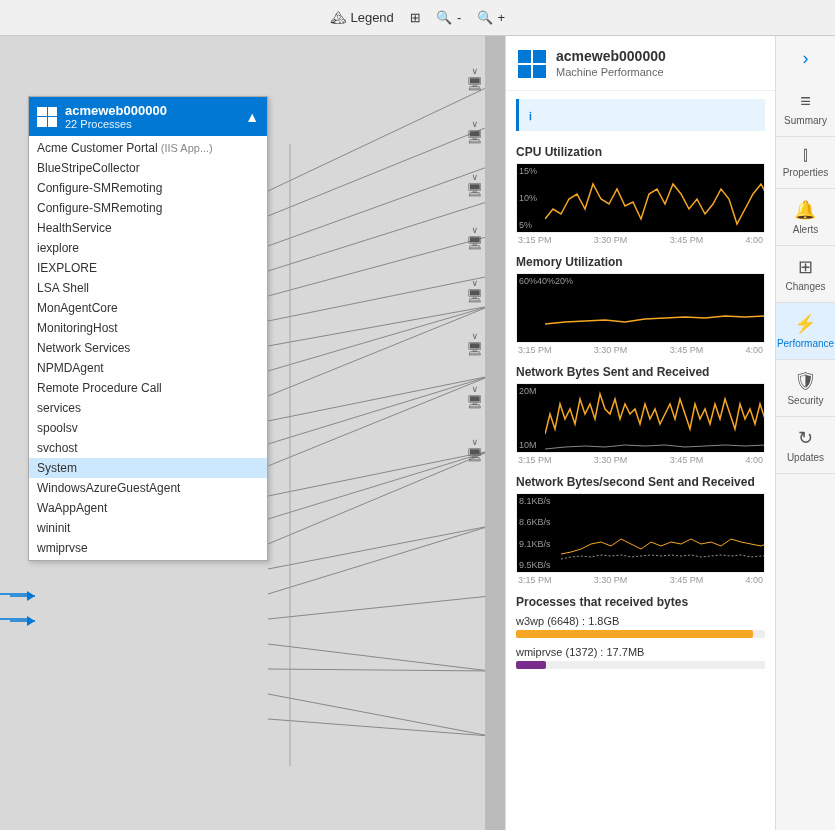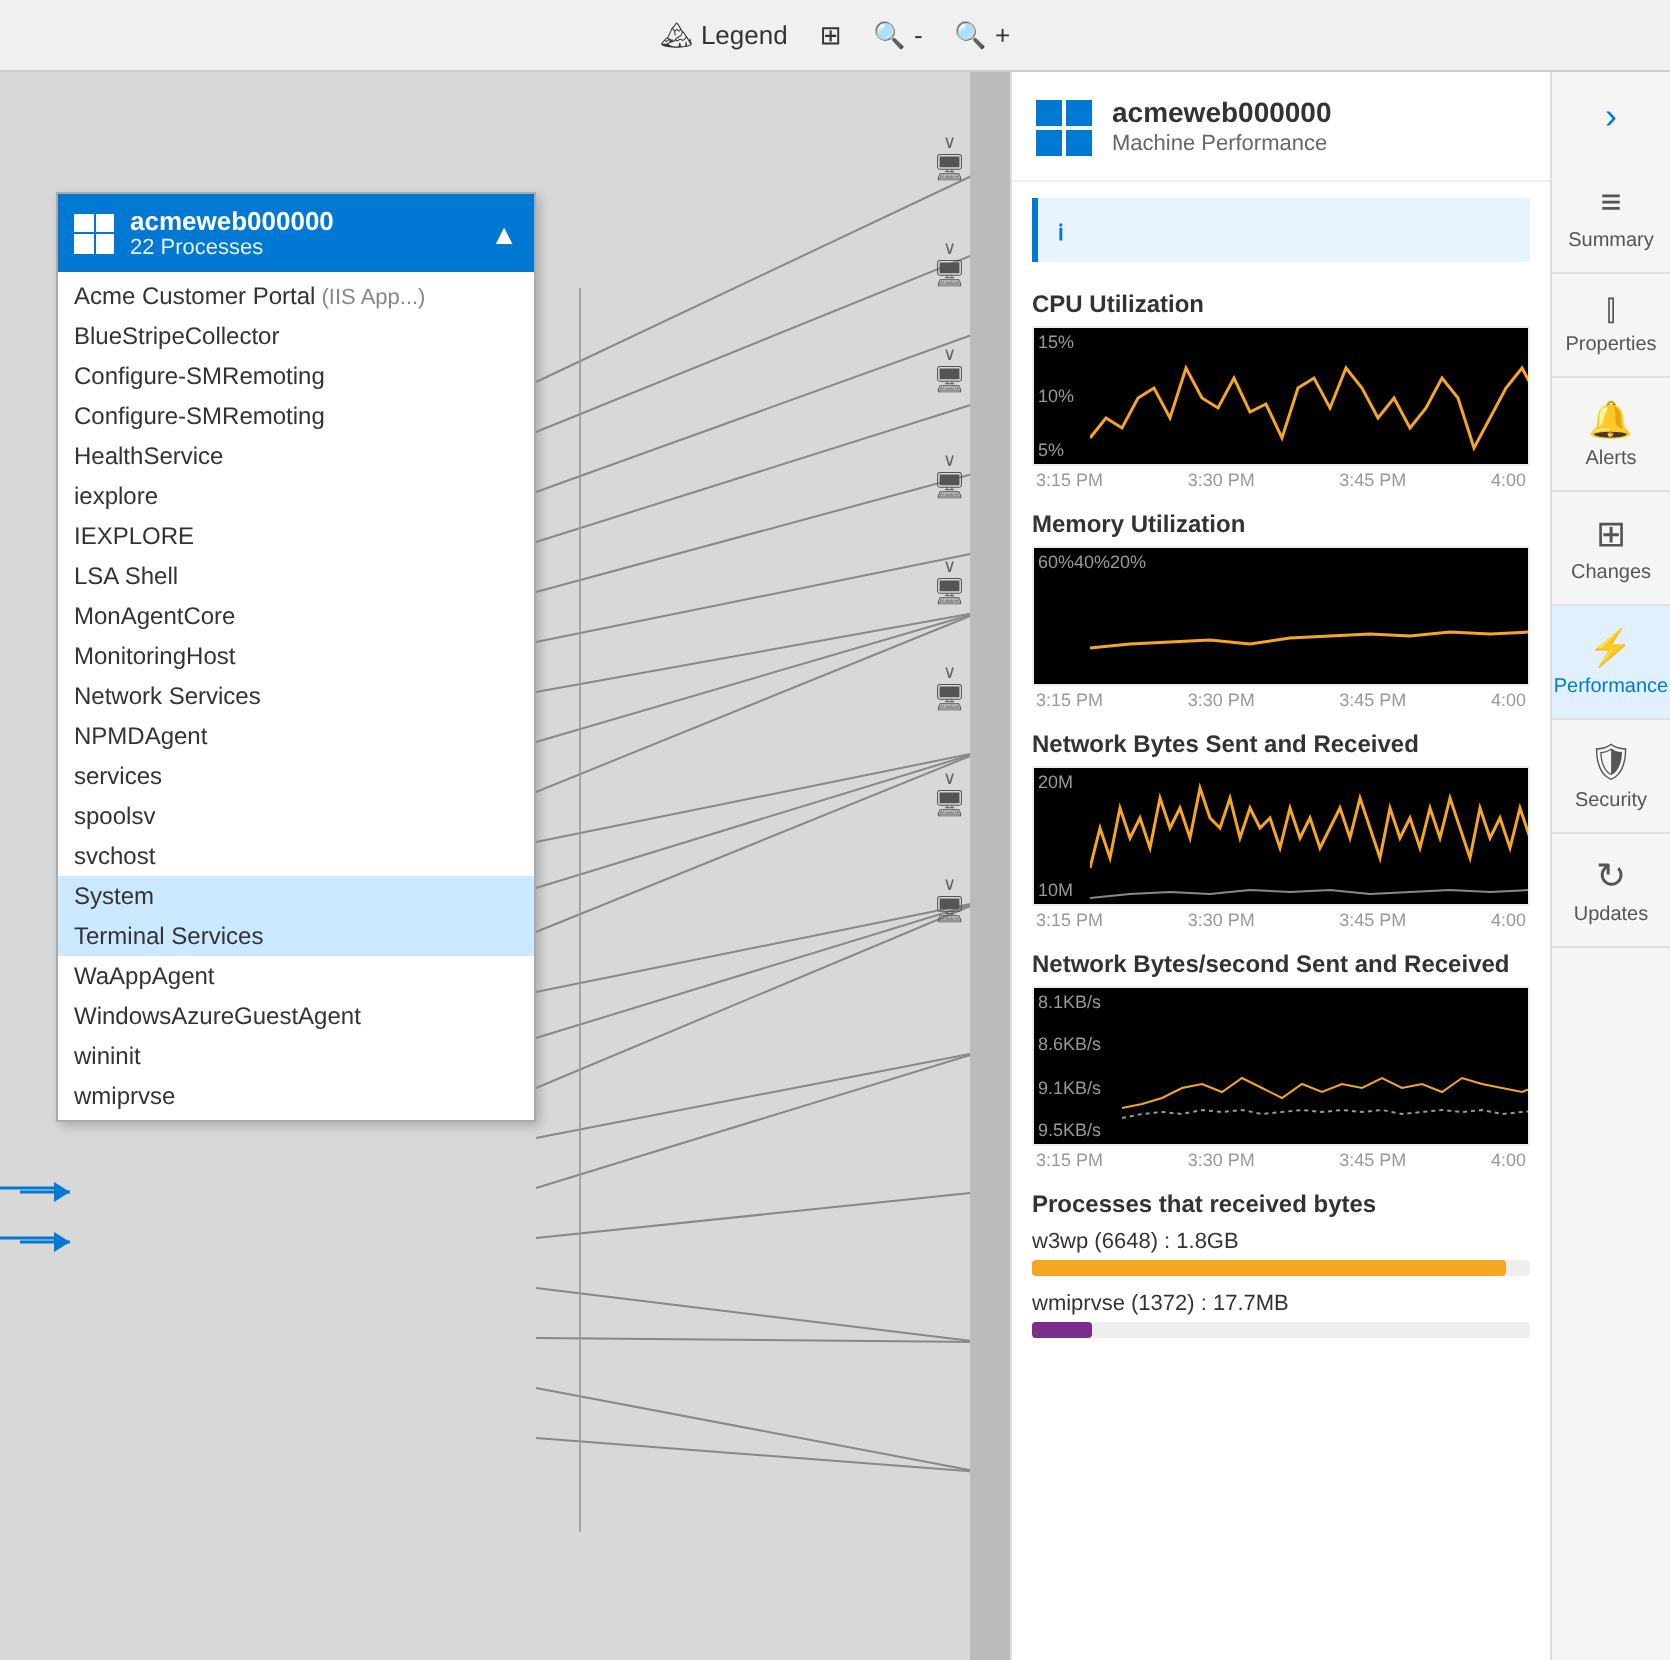--- a/index.html
+++ b/index.html
@@ -245,27 +245,27 @@
           <div class="process-item">Configure-SMRemoting</div>
           <div class="process-item">Configure-SMRemoting</div>
           <div class="process-item">HealthService</div>
           <div class="process-item">iexplore</div>
           <div class="process-item">IEXPLORE</div>
           <div class="process-item">LSA Shell</div>
           <div class="process-item">MonAgentCore</div>
           <div class="process-item">MonitoringHost</div>
           <div class="process-item">Network Services</div>
           <div class="process-item">NPMDAgent</div>
+          <div class="process-item">Remote Procedure Call</div>
           <div class="process-item">services</div>
           <div class="process-item">spoolsv</div>
           <div class="process-item">svchost</div>
           <div class="process-item selected">System</div>
-          <div class="process-item selected">Terminal Services</div>
+          <div class="process-item">WindowsAzureGuestAgent</div>
           <div class="process-item">WaAppAgent</div>
-          <div class="process-item">WindowsAzureGuestAgent</div>
           <div class="process-item">wininit</div>
           <div class="process-item">wmiprvse</div>
         </div>
     </div>
 
     <svg class="map-svg">
 
       <g stroke="#888" stroke-width="1" fill="none">
 
         <line x1="268" y1="155" x2="490" y2="50"></line>

